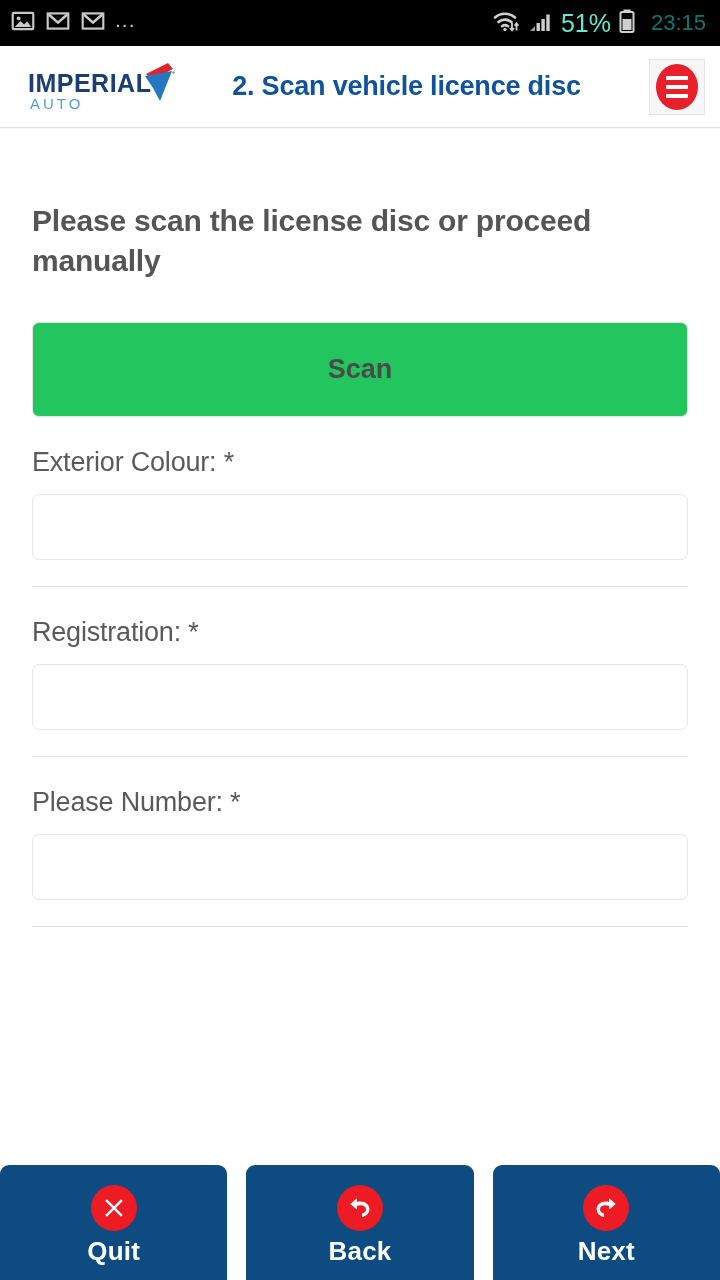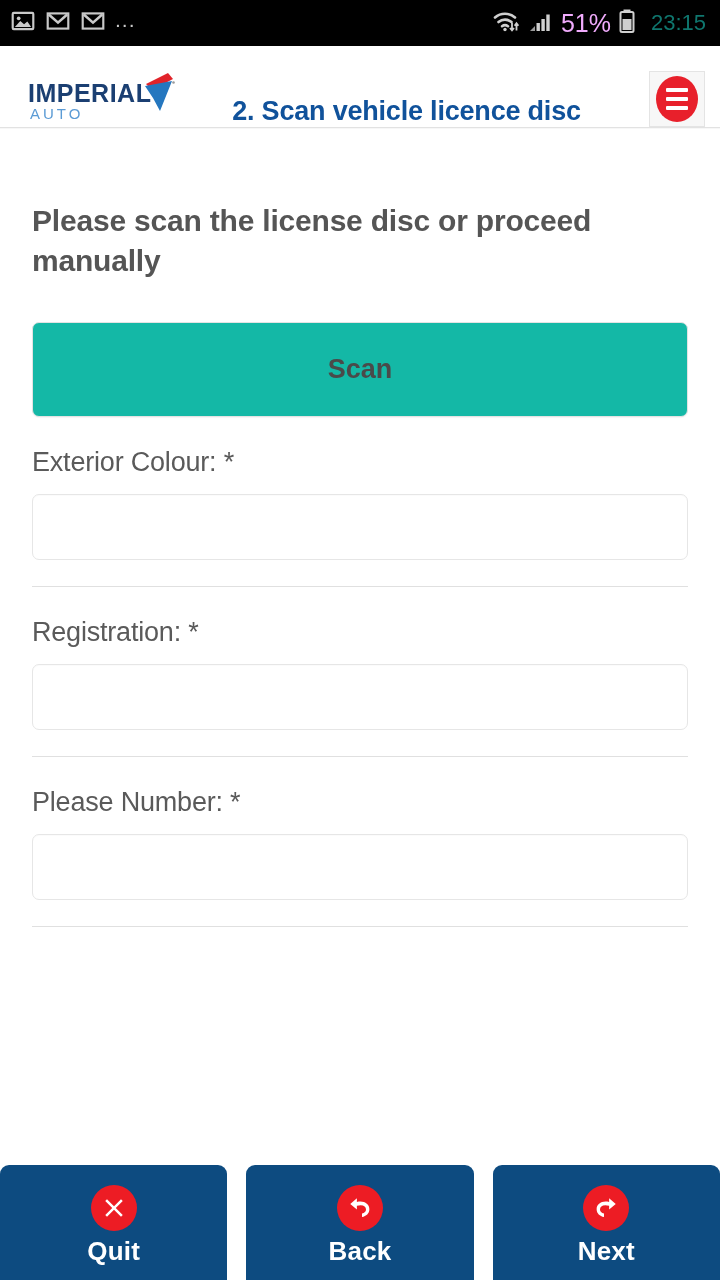--- a/index.html
+++ b/index.html
@@ -13,28 +13,28 @@
 
   
   .statusbar {
     height:46px; background:#000; color:#c9c9c9;
     display:flex; align-items:center; justify-content:space-between;
     padding:0 14px 0 10px;
   }
   .sb-left { display:flex; align-items:center; gap:9px; }
   .sb-right { display:flex; align-items:center; gap:7px; }
   .sb-dots { font-size:21px; letter-spacing:1px; color:#c9c9c9; line-height:10px; padding-bottom:7px; }
-  .sb-pct { font-size:25px; color:#f0abfc; letter-spacing:0px; }
+  .sb-pct { font-size:25px; color:#5eead4; letter-spacing:0px; }
   .sb-time { font-size:22px; color:#0f766e; letter-spacing:0px; margin-left:8px; }
   .ic { display:inline-block; }
 
   
   .header {
     height:82px; background:#ffffff; border-bottom:1px solid #e2e2e2;
-    display:flex; align-items:flex-end; padding:0 15px 0 14px;
+    display:flex; align-items:center; padding:0 15px 0 14px;
     box-shadow:0 1px 0 rgba(0,0,0,0.03);
   }
   .logo { width:160px; flex:0 0 160px; position:relative; height:60px; }
   .logo-word {
     font-size:25px; font-weight:bold; color:#1b3f72; letter-spacing:0.5px;
     position:absolute; left:14px; top:12px; font-family:"Liberation Sans", sans-serif;
   }
   .logo-sub {
     font-size:15px; color:#5b9bd5; letter-spacing:3px;
     position:absolute; left:16px; top:38px;
@@ -59,21 +59,21 @@
   .content {
     position:absolute; top:129px; left:0; right:0; bottom:115px;
     background:#fff; padding:0 32px; overflow:hidden;
   }
   .page-heading {
     font-size:30px; font-weight:bold; color:#555555;
     line-height:1.32; margin-top:72px; letter-spacing:-0.2px;
   }
   .scan-btn {
     margin-top:42px; width:100%; height:95px;
-    background:#14b8a6; border:1px solid #e3e3e3; border-radius:7px;
+    background:#22c55e; border:1px solid #e3e3e3; border-radius:7px;
     display:flex; align-items:center; justify-content:center;
     font-size:27px; font-weight:bold; color:#4a4a4a;
     box-shadow:0 1px 1px rgba(0,0,0,0.04);
   }
   .field { padding-top:30px; }
   .field-label {
     font-size:27px; color:#5a5a5a; font-weight:normal; letter-spacing:-0.2px;
   }
   .field-input {
     margin-top:16px; width:100%; height:66px;

